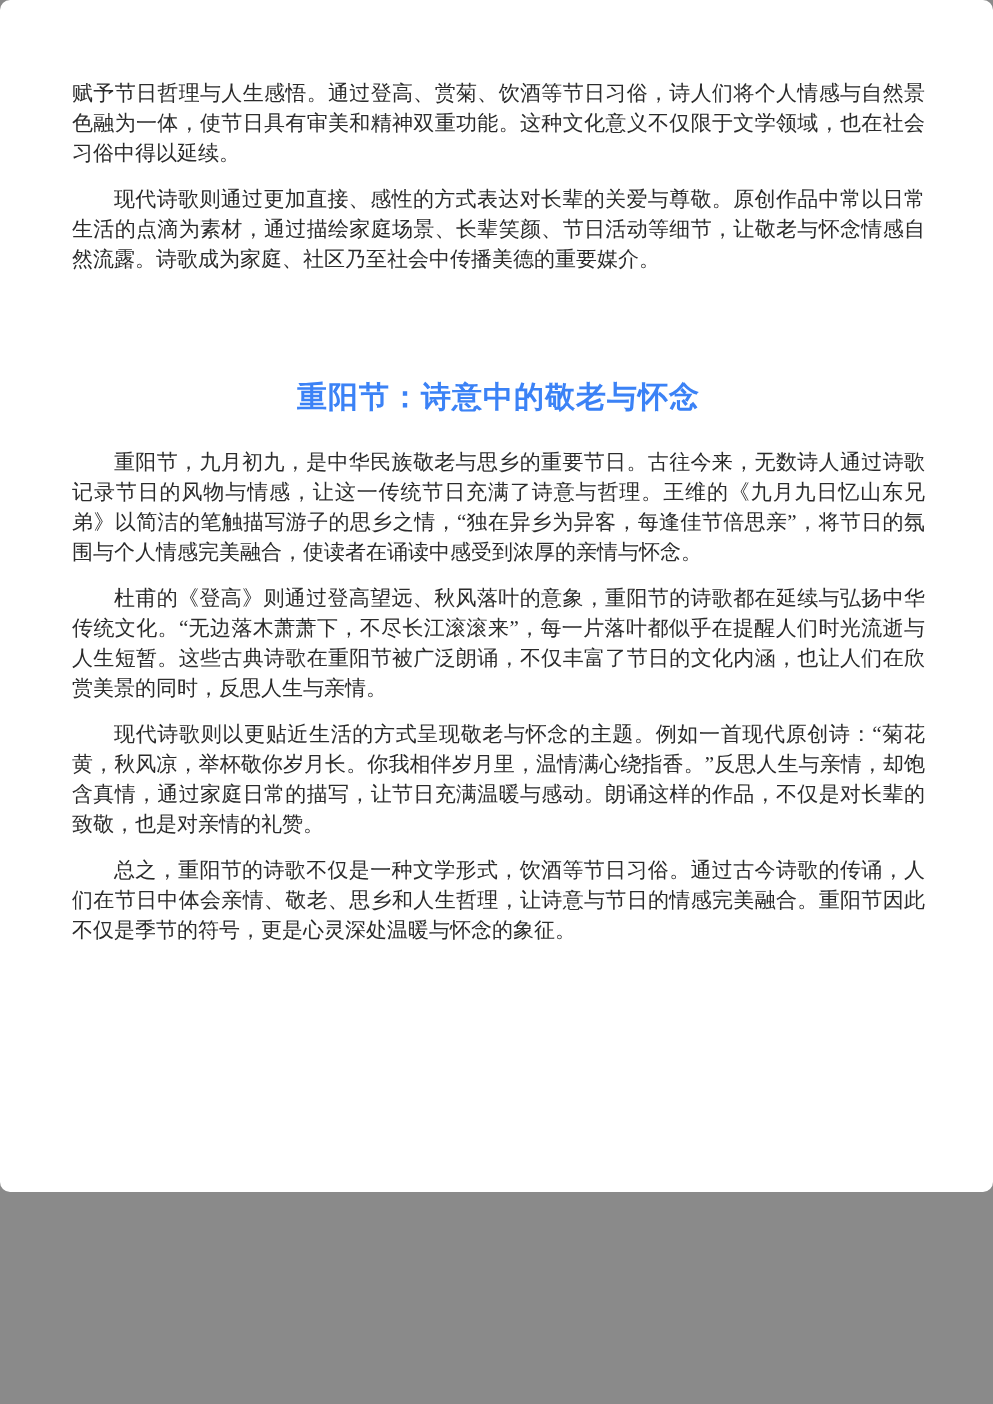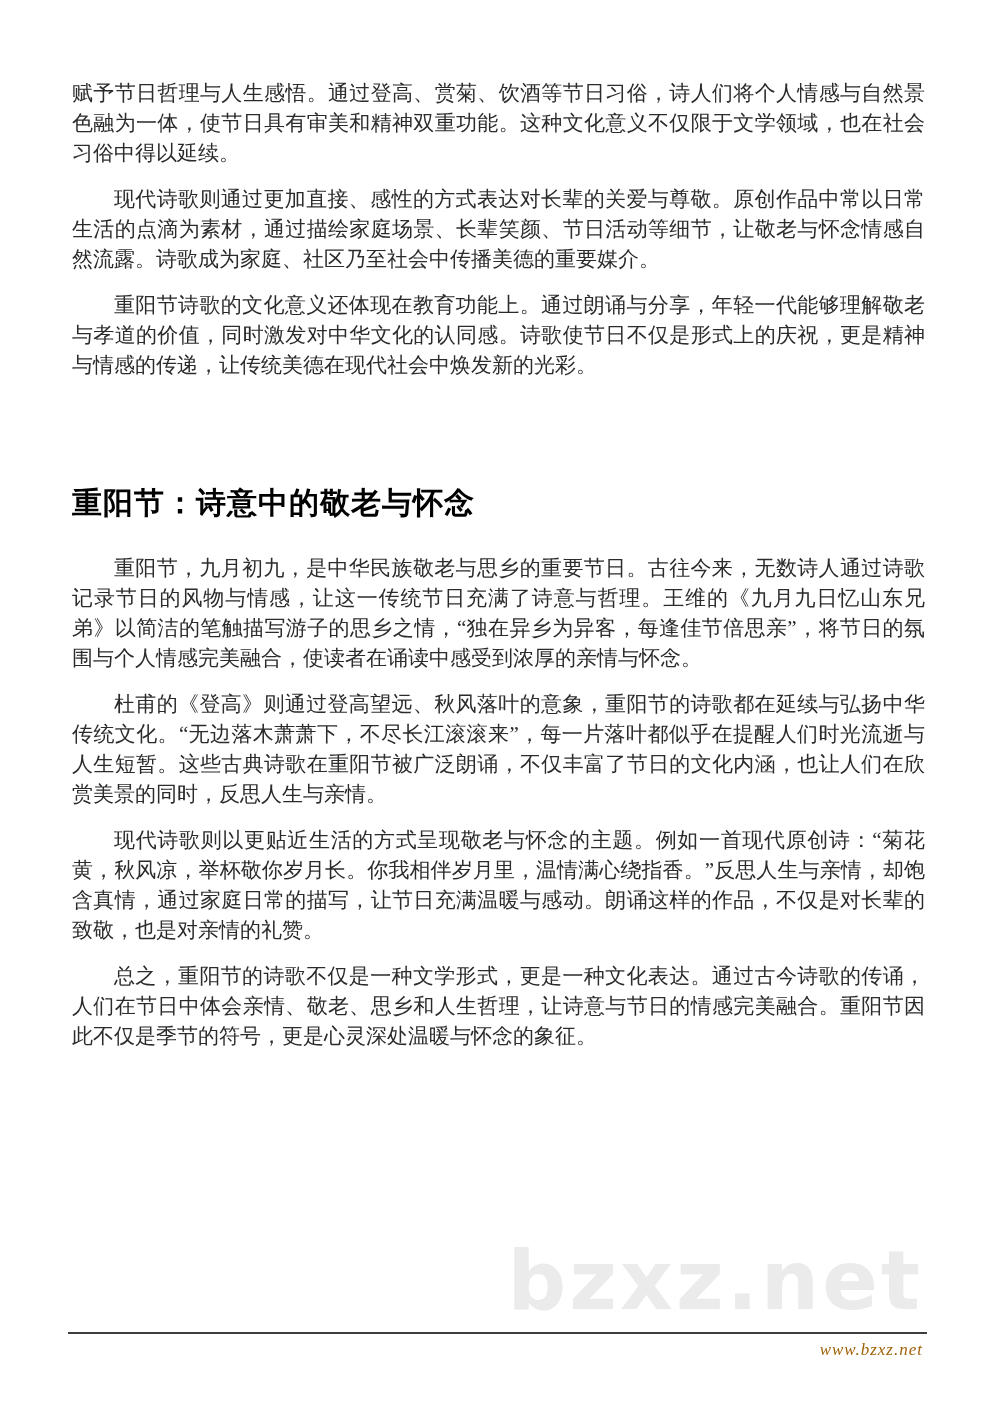--- a/index.html
+++ b/index.html
@@ -1,24 +1,25 @@
 <!DOCTYPE html>
 <html><head>
 <meta charset="utf-8">
 <style>
   * { margin: 0; padding: 0; box-sizing: border-box; }
   html, body { background: #8a8a8a; }
   .page {
     position: relative;
     width: 993px;
-    height: 1404px;
+    height: 1192px;
     margin: 0 auto;
     background: #ffffff;
     font-family: "Liberation Serif", "DejaVu Serif", serif;
     overflow: hidden;
+    border-radius: 10px;
   }
   .content {
     position: absolute;
     left: 72px;
     right: 68px;
     top: 78px;
   }
   .para {
     font-size: 21px;
     line-height: 30px;
@@ -26,22 +27,22 @@
     text-align: justify;
     text-justify: inter-ideograph;
     text-indent: 2em;
     margin: 0 0 16px 0;
   }
   .para.continuation { text-indent: 0; }
   .doc-title {
     font-size: 30px;
     line-height: 40px;
     font-weight: 700;
-    color: #000000;
-    text-align: left;
+    color: #3b82f6;
+    text-align: center;
     margin: 103px 0 30px 0;
     letter-spacing: 1px;
   }
   .watermark {
     position: absolute;
     top: 1240px;
     right: 70px;
     font-family: "DejaVu Sans", "Liberation Sans", sans-serif;
     font-weight: 700;
     font-size: 82px;
@@ -74,33 +75,32 @@
 <body>
 
 <div class="page">
 
   <div class="content">
 
     <p class="para continuation">赋予节日哲理与人生感悟。通过登高、赏菊、饮酒等节日习俗，诗人们将个人情感与自然景色融为一体，使节日具有审美和精神双重功能。这种文化意义不仅限于文学领域，也在社会习俗中得以延续。</p>
 
     <p class="para">现代诗歌则通过更加直接、感性的方式表达对长辈的关爱与尊敬。原创作品中常以日常生活的点滴为素材，通过描绘家庭场景、长辈笑颜、节日活动等细节，让敬老与怀念情感自然流露。诗歌成为家庭、社区乃至社会中传播美德的重要媒介。</p>
 
-    <p class="para">重阳节诗歌的文化意义还体现在教育功能上。通过朗诵与分享，年轻一代能够理解敬老与孝道的价值，同时激发对中华文化的认同感。诗歌使节日不仅是形式上的庆祝，更是精神与情感的传递，让传统美德在现代社会中焕发新的光彩。</p>
 
 
     <h1 class="doc-title">重阳节：诗意中的敬老与怀念</h1>
 
     <p class="para">重阳节，九月初九，是中华民族敬老与思乡的重要节日。古往今来，无数诗人通过诗歌记录节日的风物与情感，让这一传统节日充满了诗意与哲理。王维的《九月九日忆山东兄弟》以简洁的笔触描写游子的思乡之情，“独在异乡为异客，每逢佳节倍思亲”，将节日的氛围与个人情感完美融合，使读者在诵读中感受到浓厚的亲情与怀念。</p>
 
     <p class="para">杜甫的《登高》则通过登高望远、秋风落叶的意象，重阳节的诗歌都在延续与弘扬中华传统文化。“无边落木萧萧下，不尽长江滚滚来”，每一片落叶都似乎在提醒人们时光流逝与人生短暂。这些古典诗歌在重阳节被广泛朗诵，不仅丰富了节日的文化内涵，也让人们在欣赏美景的同时，反思人生与亲情。</p>
 
     <p class="para">现代诗歌则以更贴近生活的方式呈现敬老与怀念的主题。例如一首现代原创诗：“菊花黄，秋风凉，举杯敬你岁月长。你我相伴岁月里，温情满心绕指香。”反思人生与亲情，却饱含真情，通过家庭日常的描写，让节日充满温暖与感动。朗诵这样的作品，不仅是对长辈的致敬，也是对亲情的礼赞。</p>
 
 
-    <p class="para">总之，重阳节的诗歌不仅是一种文学形式，更是一种文化表达。通过古今诗歌的传诵，人们在节日中体会亲情、敬老、思乡和人生哲理，让诗意与节日的情感完美融合。重阳节因此不仅是季节的符号，更是心灵深处温暖与怀念的象征。</p>
+    <p class="para">总之，重阳节的诗歌不仅是一种文学形式，饮酒等节日习俗。通过古今诗歌的传诵，人们在节日中体会亲情、敬老、思乡和人生哲理，让诗意与节日的情感完美融合。重阳节因此不仅是季节的符号，更是心灵深处温暖与怀念的象征。</p>
 
   </div>
 
   <div class="watermark">bzxz.net</div>
 
   <div class="footer-rule"></div>
 
   <div class="footer-url">www.bzxz.net</div>
 
 </div>

